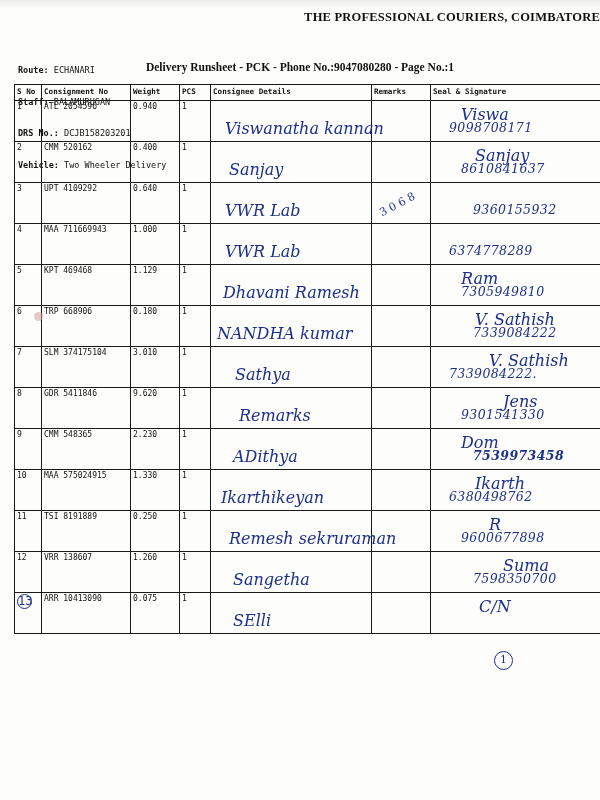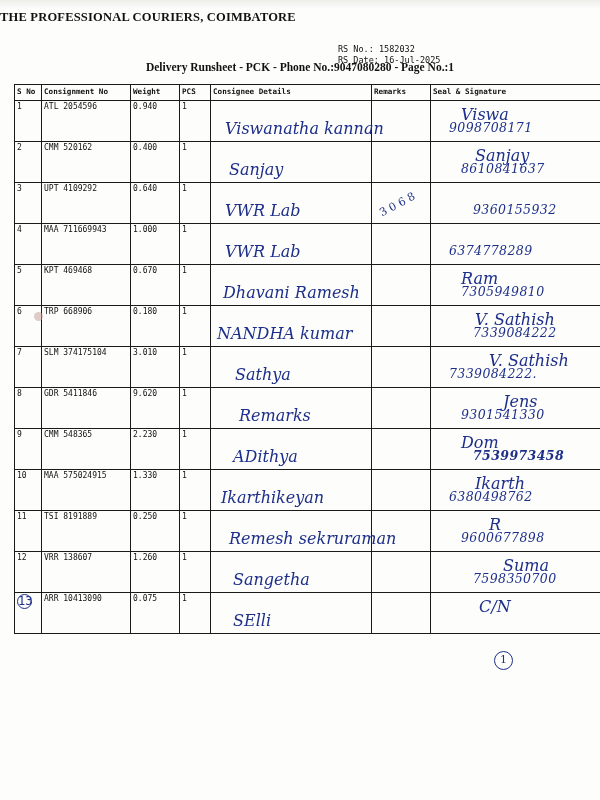--- a/index.html
+++ b/index.html
@@ -27,21 +27,21 @@
     position: absolute;
     top: 0; left: 0; right: 0;
     height: 10px;
     background: linear-gradient(to bottom, #e9e9e4, #ffffff);
     opacity: .8;
   }
   .doc-title {
     position: absolute;
     top: 10px;
     width: 600px;
-    text-align: left;
+    text-align: right;
     font-family: "Liberation Serif", serif;
     font-weight: bold;
     font-size: 12.5px;
     letter-spacing: .2px;
   }
   .doc-subtitle {
     position: absolute;
     top: 28px;
     width: 600px;
     text-align: center;
@@ -161,25 +161,27 @@
 </head>
 <body>
 
 <div class="page">
 
   <div class="scan-top"></div>
 
   <div class="doc-title">THE PROFESSIONAL COURIERS, COIMBATORE</div>
   <div class="doc-subtitle">Delivery Runsheet - PCK - Phone No.:9047080280 - Page No.:1</div>
 
-
-  <div class="meta-right">
-    <div><span>RS No.:</span> <span>1582032</span></div>
-    <div><span>RS Date:</span> <span>16-Jul-2025</span></div>
+  <div class="meta">
+    <div><span class="lbl">Route:</span> <span>ECHANARI</span></div>
+    <div><span class="lbl">Staff:</span> <span>BALAMURUGAN</span></div>
+    <div><span class="lbl">DRS No.:</span> <span>DCJB158203201</span></div>
+    <div><span class="lbl">Vehicle:</span> <span>Two Wheeler Delivery</span></div>
   </div>
+
 
   <table class="runsheet">
     <thead>
       <tr>
         <th class="c-sno">S No</th>
         <th class="c-cn">Consignment No</th>
         <th class="c-wt">Weight</th>
         <th class="c-pcs">PCS</th>
         <th class="c-cons">Consignee Details</th>
         <th class="c-rem">Remarks</th>
@@ -239,21 +241,21 @@
           </td>
           <td class="c-rem row-cell"><span></span></td>
           <td class="c-seal row-cell">
             <span class="hand sig" style="left: 72px; top: 4px;"></span>
             <span class="hand num" style="left: 18px; top: 19px;">6374778289</span>
           </td>
         </tr>
         <tr>
           <td class="c-sno row-cell"><span>5</span></td>
           <td class="c-cn row-cell"><span>KPT 469468</span></td>
-          <td class="c-wt row-cell"><span>0.670</span></td>
+          <td class="c-wt row-cell"><span>1.129</span></td>
           <td class="c-pcs row-cell"><span>1</span></td>
           <td class="c-cons row-cell">
             <span class="hand" style="left: 12px; top: 18px;">Dhavani Ramesh</span>
           </td>
           <td class="c-rem row-cell"><span></span></td>
           <td class="c-seal row-cell">
             <span class="hand sig" style="left: 30px; top: 4px;">Ram</span>
             <span class="hand num" style="left: 30px; top: 19px;">7305949810</span>
           </td>
         </tr>

